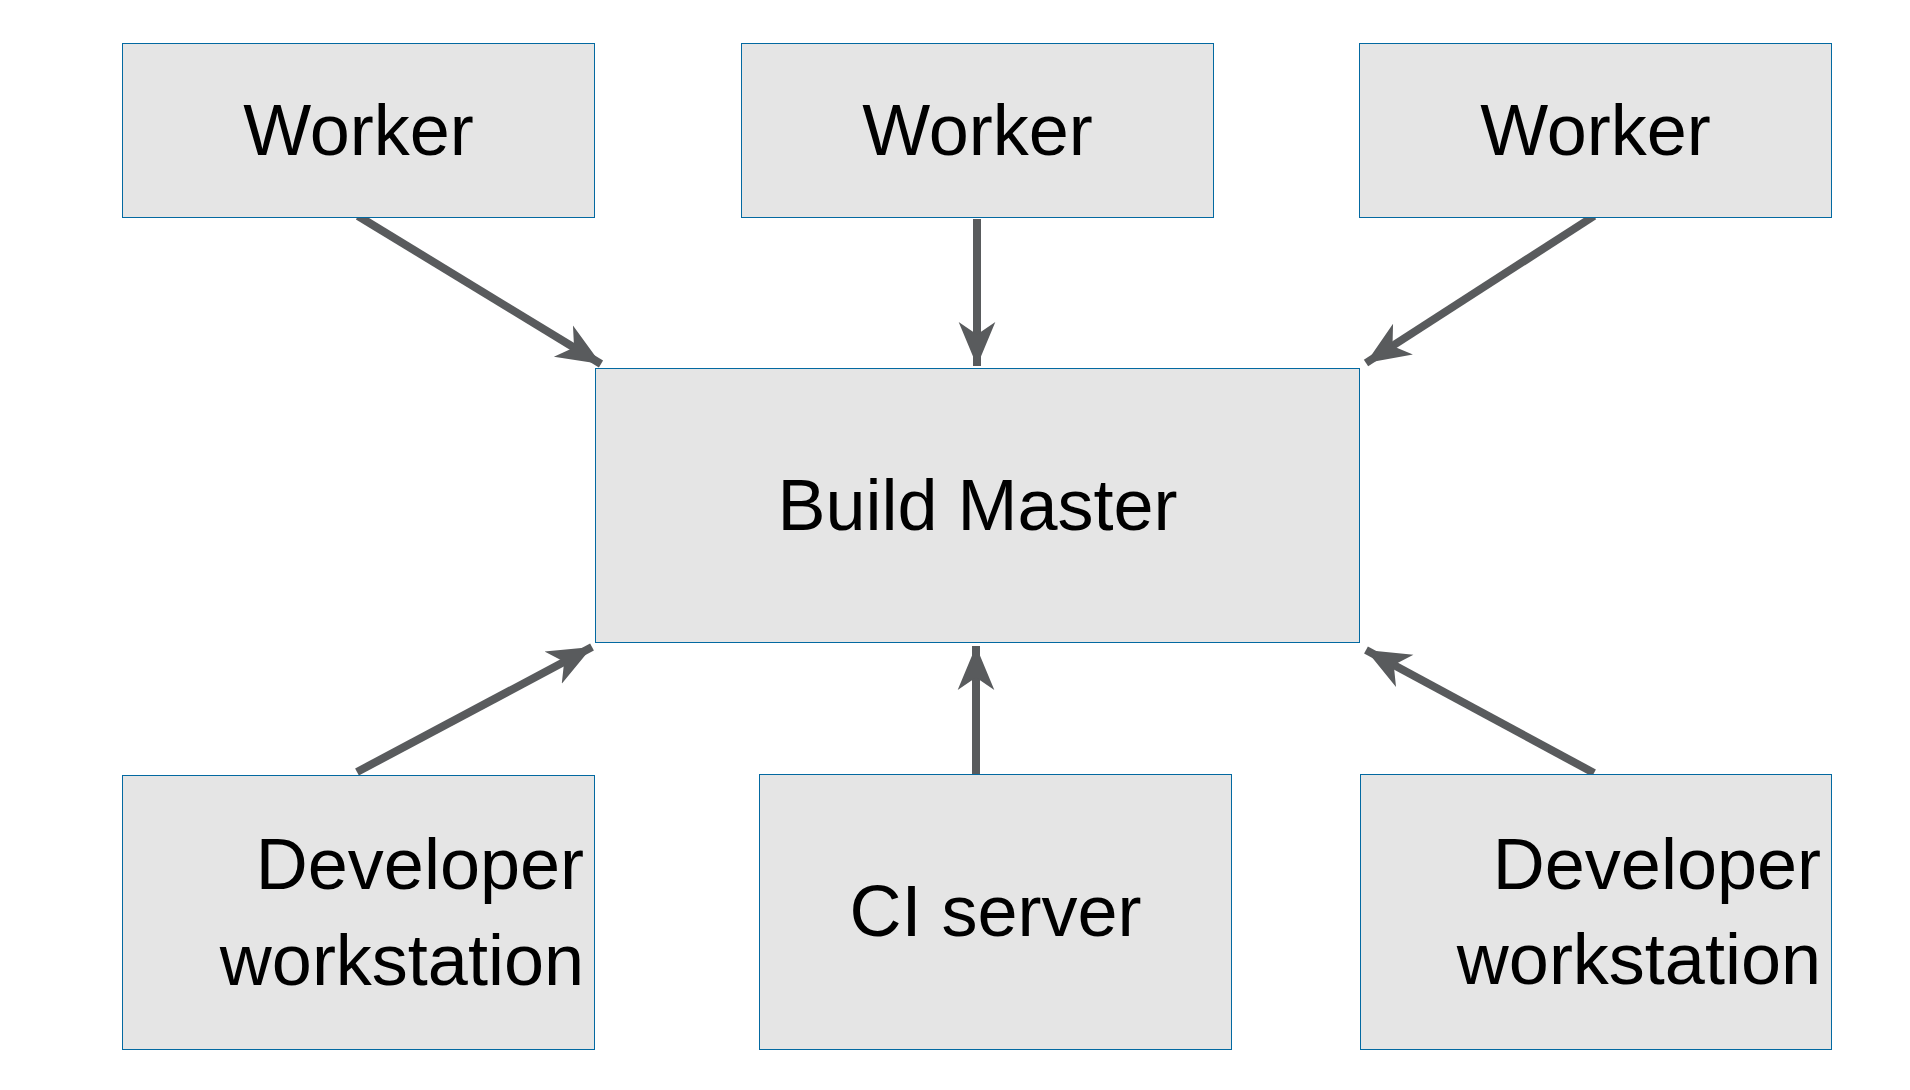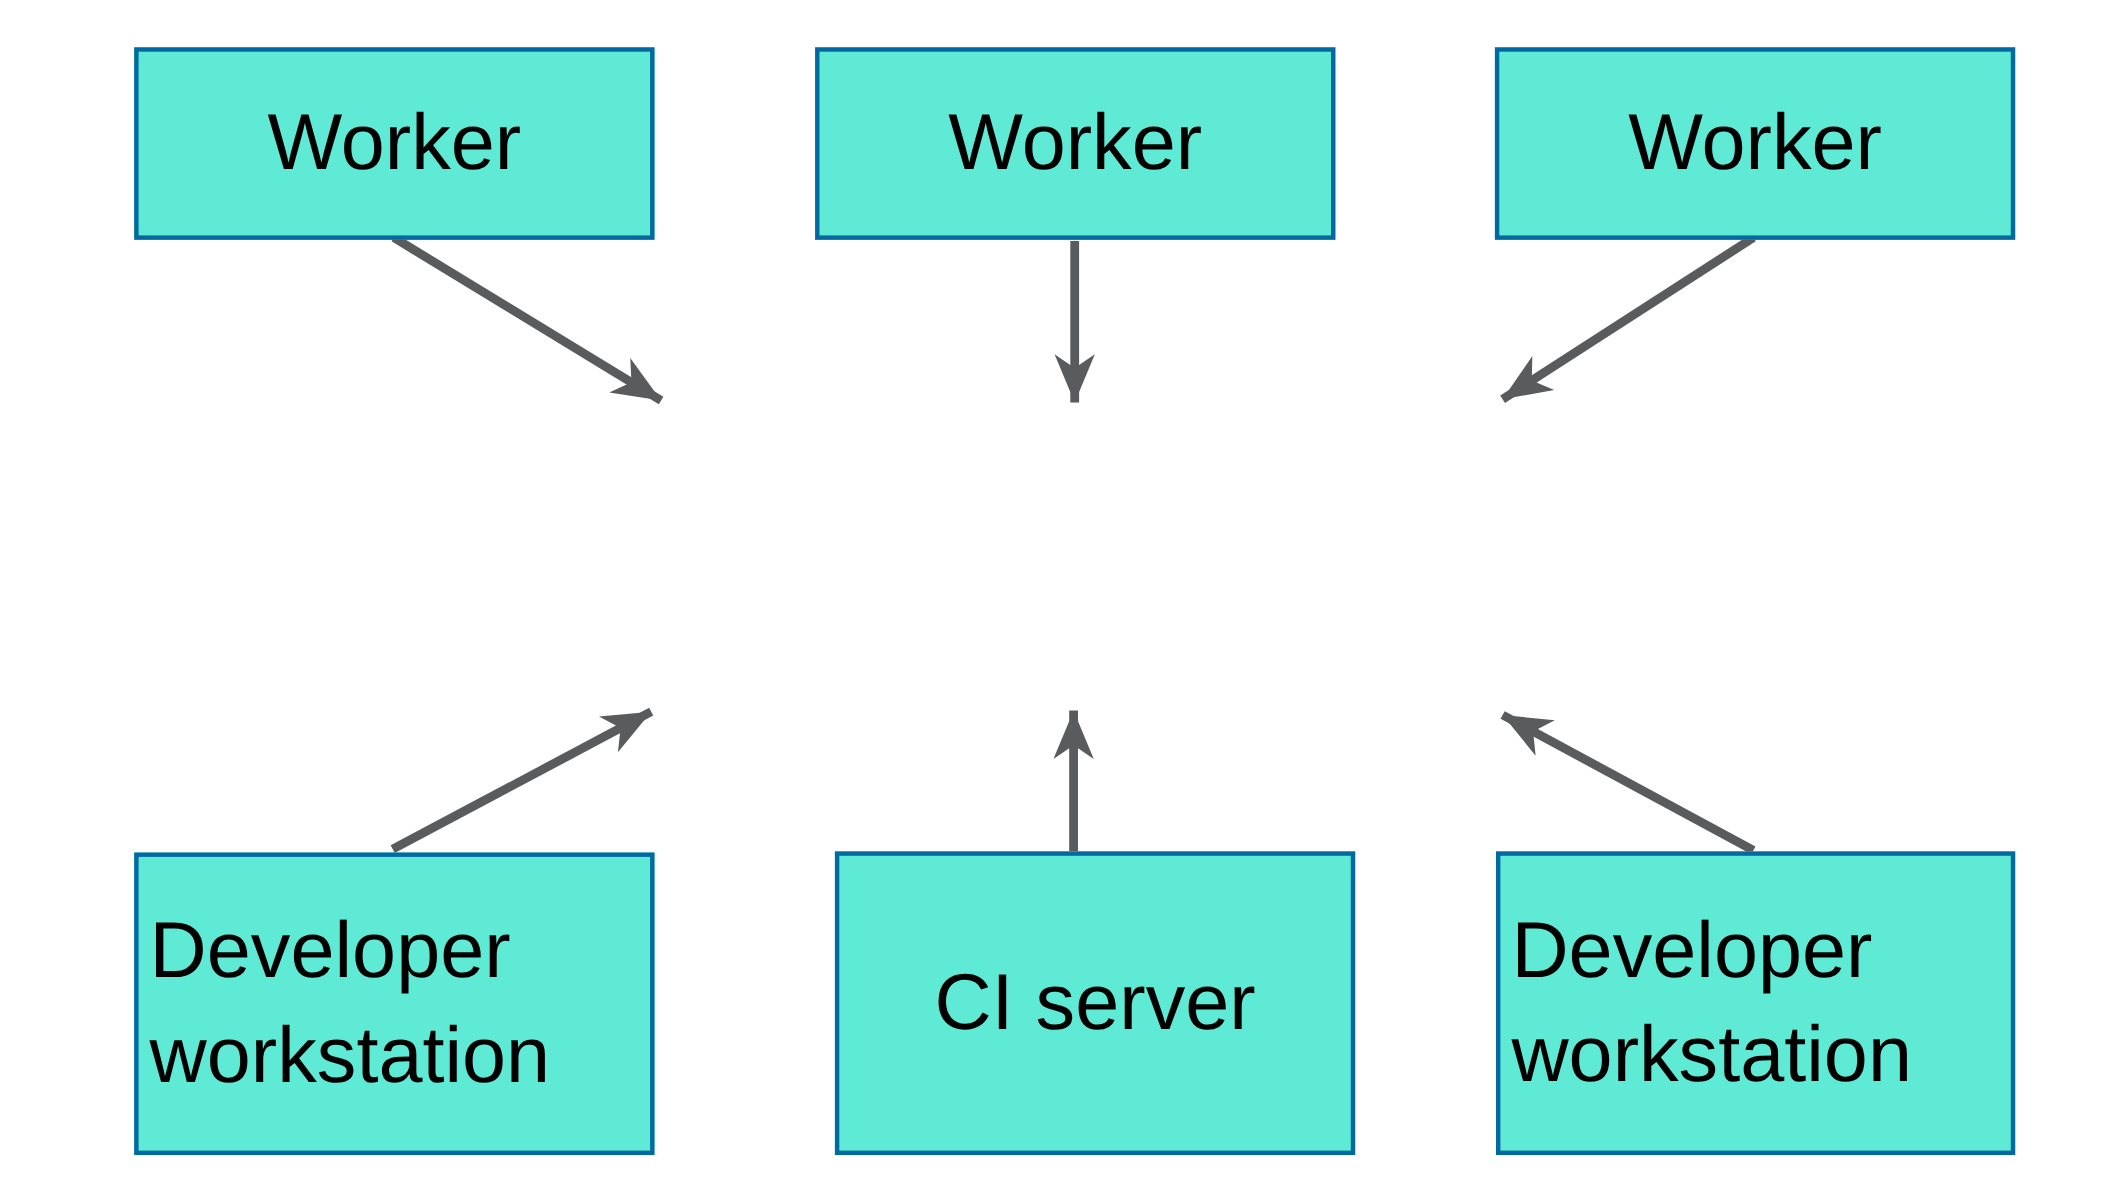--- a/index.html
+++ b/index.html
@@ -13,27 +13,27 @@
     font-family: "Liberation Sans", sans-serif;
   }
   .arrow-layer {
     position: absolute;
     left: 0; top: 0;
     width: 1910px; height: 1090px;
     pointer-events: none;
   }
   .node {
     position: absolute;
-    background: #5eead4;
-    border: 4px solid #0369a1;
+    background: #e5e5e5;
+    border: 1px solid #0369a1;
     box-sizing: border-box;
     display: flex;
     align-items: center;
     justify-content: center;
-    text-align: left;
+    text-align: right;
     color: #000000;
     font-size: 72px;
     line-height: 1.32;
     padding: 0 10px;
   }
   .node-worker-1        { left: 122px;  top: 43px;  width: 473px; height: 175px; }
   .node-worker-2        { left: 741px;  top: 43px;  width: 473px; height: 175px; }
   .node-worker-3        { left: 1359px; top: 43px;  width: 473px; height: 175px; }
   .node-build-master    { left: 595px;  top: 368px; width: 765px; height: 275px; }
   .node-dev-left        { left: 122px;  top: 775px; width: 473px; height: 275px; }
@@ -69,20 +69,23 @@
   </div>
 
   <div class="node node-worker-2">
     <span>Worker</span>
   </div>
 
   <div class="node node-worker-3">
     <span>Worker</span>
   </div>
 
+  <div class="node node-build-master">
+    <span>Build Master</span>
+  </div>
 
   <div class="node node-dev-left">
     <span>Developer workstation</span>
   </div>
 
   <div class="node node-ci-server">
     <span>CI server</span>
   </div>
 
   <div class="node node-dev-right">

